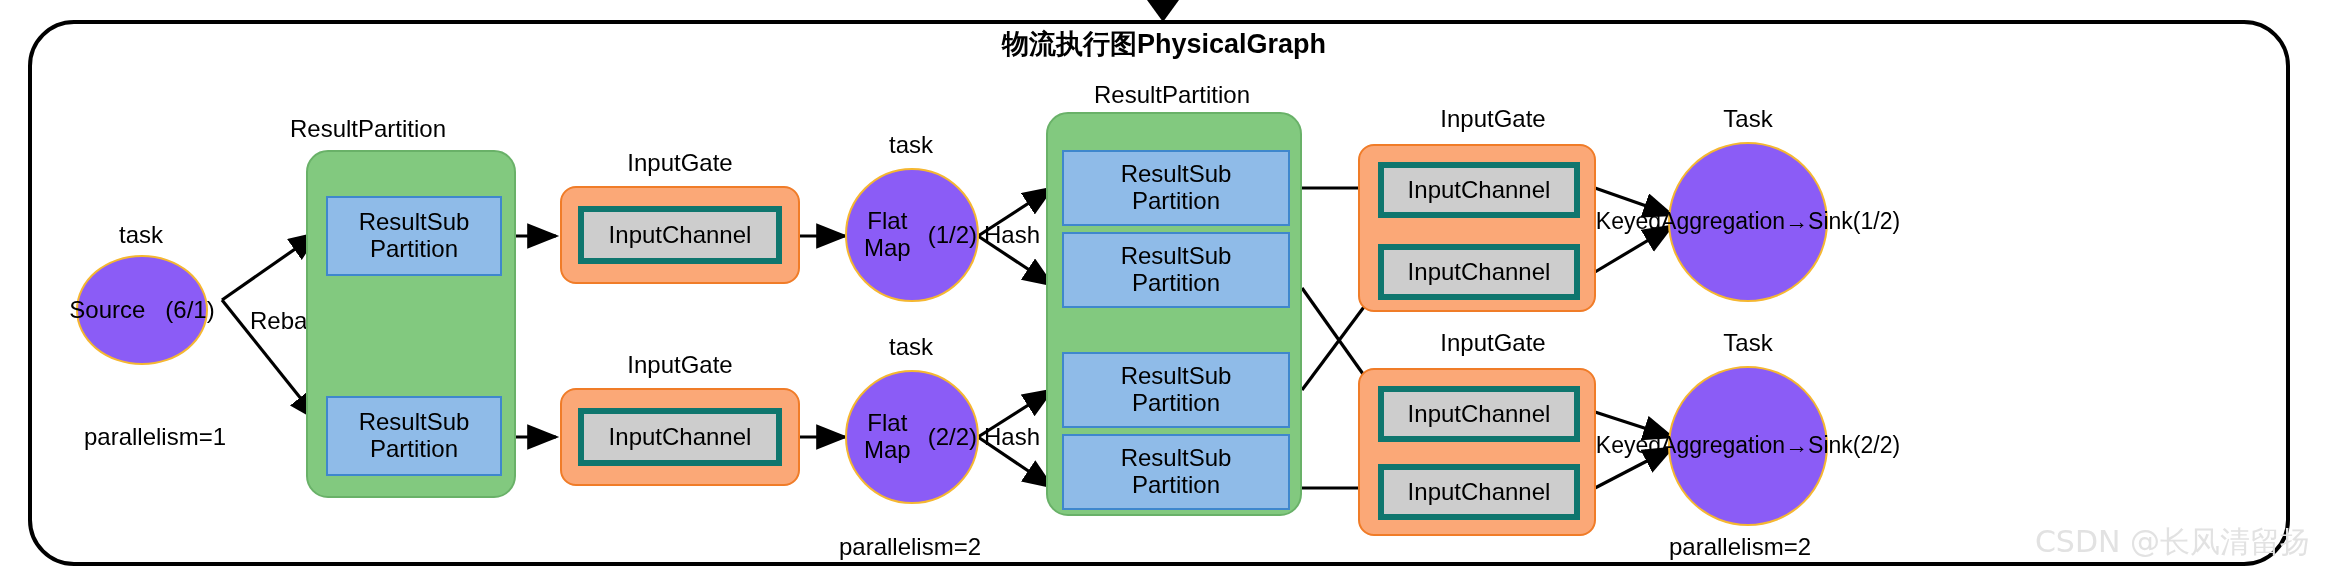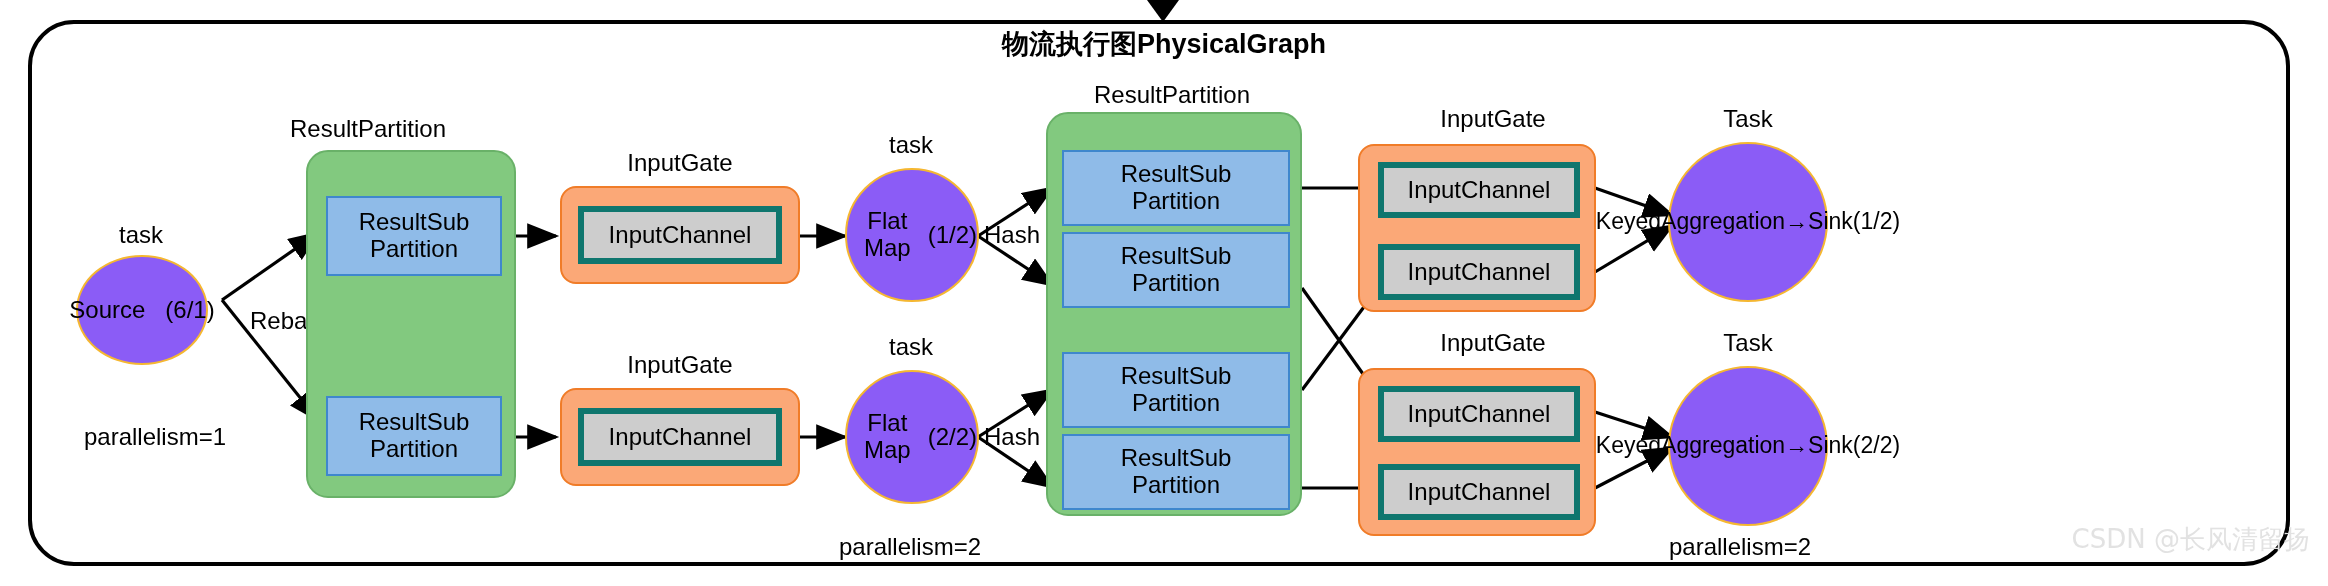--- a/index.html
+++ b/index.html
@@ -131,21 +131,21 @@
     left: 0; top: 0;
     width: 2328px; height: 586px;
     pointer-events: none;
   }
 
   
   .watermark {
     position: absolute;
     right: 18px;
     top: 522px;
-    font-size: 26px;
+    font-size: 30px;
     color: #e2e2e2;
     white-space: nowrap;
     font-family: "DejaVu Sans", sans-serif;
   }
 </style>
 </head>
 <body>
 
 <div id="canvas">
 

